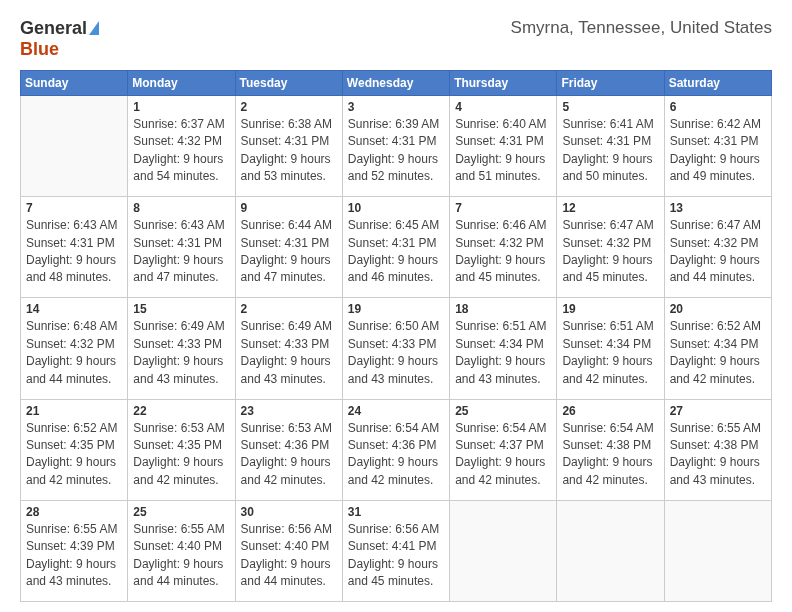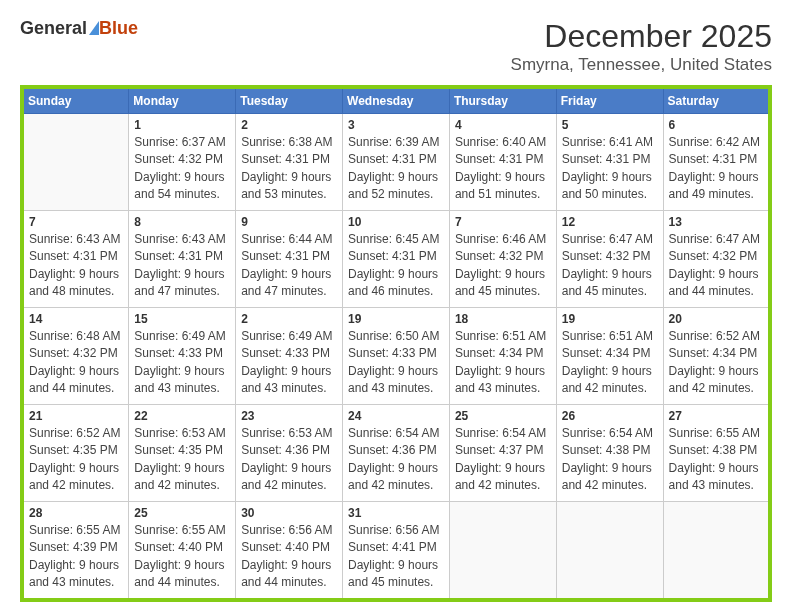--- a/index.html
+++ b/index.html
@@ -18,20 +18,21 @@
       flex-direction: column;
     }
     .header {
       display: flex;
       justify-content: space-between;
       align-items: flex-start;
       margin-bottom: 10px;
     }
     .logo {
       display: flex;
+      flex-direction: column;
       align-items: flex-start;
     }
     .logo-text {
       display: flex;
       align-items: center;
     }
     .logo-general {
       font-size: 18px;
       font-weight: bold;
       color: #333;
@@ -56,21 +57,21 @@
       font-size: 32px;
       font-weight: normal;
       color: #333;
     }
     .location {
       font-size: 17px;
       color: #555;
     }
     .calendar {
       flex: 1;
-      border: 4px solid #84cc16;
+      border: 1px solid #84cc16;
       border-collapse: collapse;
       width: 100%;
       table-layout: fixed;
     }
     .calendar th {
       background-color: #4a7cc7;
       color: #fff;
       font-size: 12px;
       font-weight: bold;
       padding: 5px 4px;
@@ -107,21 +108,20 @@
 <div class="page">
   <div class="header">
     <div class="logo">
       <div class="logo-text">
         <span class="logo-general">General</span>
         <div class="logo-triangle"></div>
       </div>
       <span class="logo-blue">Blue</span>
     </div>
     <div class="title-block">
-      <div class="month-title">December 2025</div>
       <div class="location">Smyrna, Tennessee, United States</div>
     </div>
   </div>
 
   <table class="calendar">
     <thead>
       <tr>
       <th>Sunday</th>
           <th>Monday</th>
           <th>Tuesday</th>

